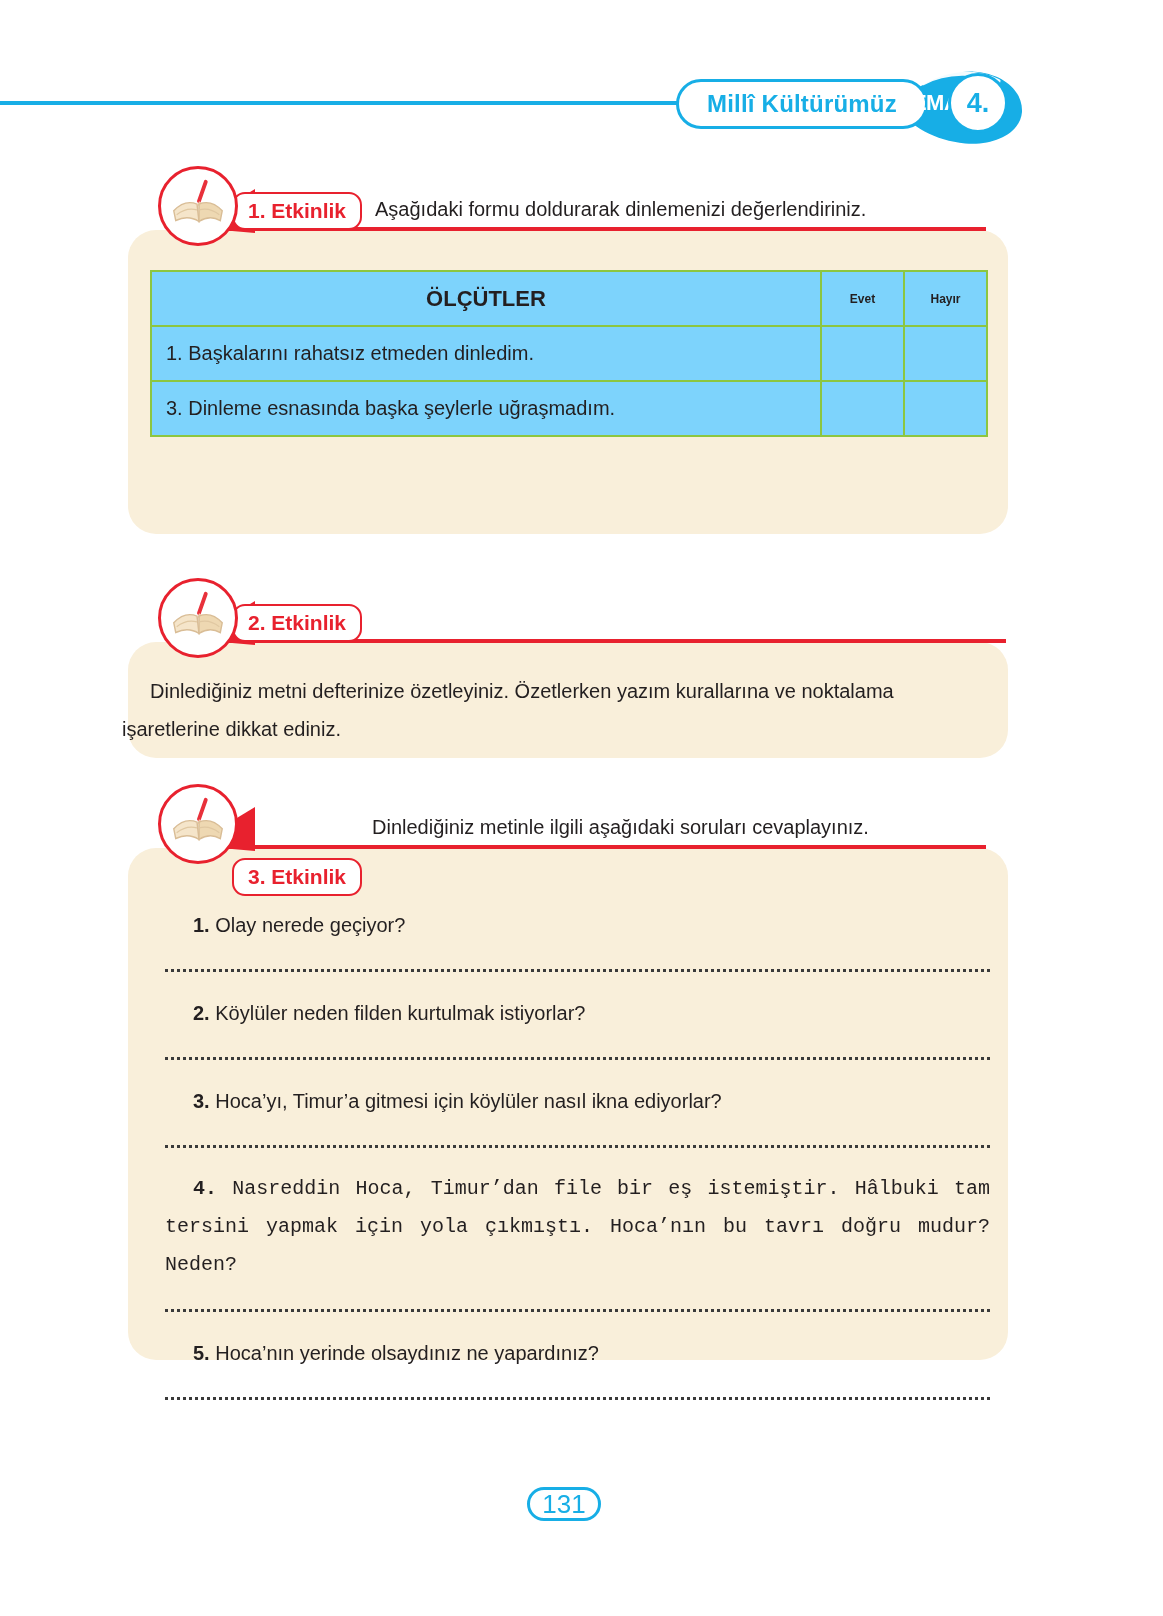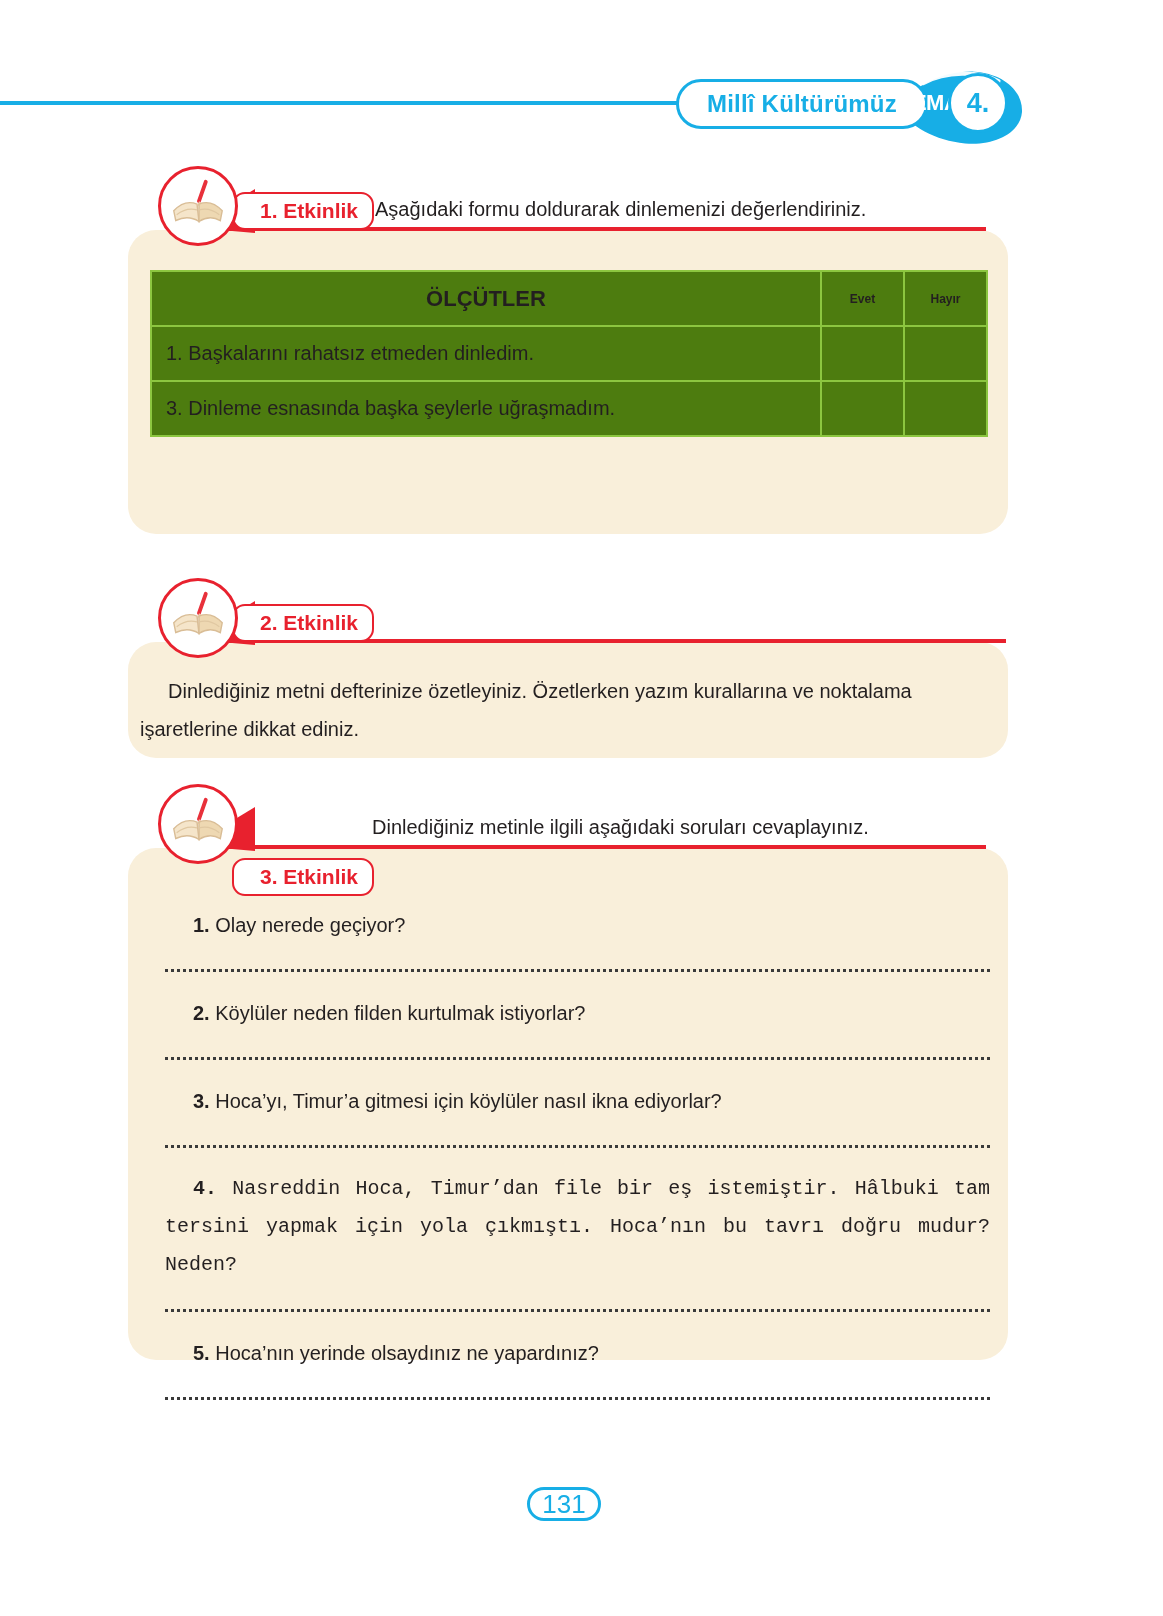--- a/index.html
+++ b/index.html
@@ -27,37 +27,37 @@
   .tema-circle span{color:var(--cyan);font-weight:bold;font-size:27px;}
 
   
   .act-line{position:absolute;height:3.5px;background:var(--red);z-index:1;}
   .act-flare{position:absolute;background:var(--red);z-index:1;
     clip-path:polygon(0 55%,100% 0,100% 100%,0 92%);}
   .icon-circle{position:absolute;width:80px;height:80px;background:#fff;border:3.5px solid var(--red);
     border-radius:50%;z-index:3;display:flex;align-items:center;justify-content:center;overflow:hidden;}
   .pill{position:absolute;height:38px;background:#fff;border:2.5px solid var(--red);border-radius:13px;
     display:flex;align-items:center;justify-content:center;z-index:2;padding:0 14px;}
-  .pill span{color:var(--red);font-weight:bold;font-size:21px;white-space:nowrap;margin-left:12px;}
+  .pill span{color:var(--red);font-weight:bold;font-size:21px;white-space:nowrap;}
   .instruction{position:absolute;font-size:20px;color:var(--ink);white-space:nowrap;z-index:2;}
 
   
   .panel{position:absolute;left:128px;width:880px;background:var(--cream);border-radius:28px;}
 
   
   table.criteria{position:absolute;left:150px;top:270px;width:838px;border-collapse:collapse;
-    background:#4d7c0f;z-index:2;}
+    background:#7dd3fc;z-index:2;}
   table.criteria th,table.criteria td{border:2.5px solid var(--green);}
   th.crit-h{width:670px;height:55px;text-align:center;font-size:22px;font-weight:bold;}
   th.yn{width:83px;height:55px;text-align:center;font-size:12px;font-weight:bold;}
   td.crit{height:55px;font-size:20px;padding-left:14px;text-align:left;}
   td.mark{height:55px;}
 
   
-  .body-text{position:absolute;left:140px;top:672px;width:856px;font-size:20px;line-height:38px;
+  .body-text{position:absolute;left:122px;top:672px;width:856px;font-size:20px;line-height:38px;
     text-indent:28px;z-index:1;}
 
   
   .questions{position:absolute;left:128px;top:848px;width:880px;padding:36px 18px 0 37px;z-index:1;}
   .question{font-size:20px;line-height:38px;text-indent:28px;margin-top:22px;}
   .question.justify{text-align:justify;font-family:Liberation Mono, monospace;}
   .question b{font-weight:bold;}
   .dots{height:14px;border-bottom:3px dotted #3a3a3a;margin-top:14px;}
 
   

